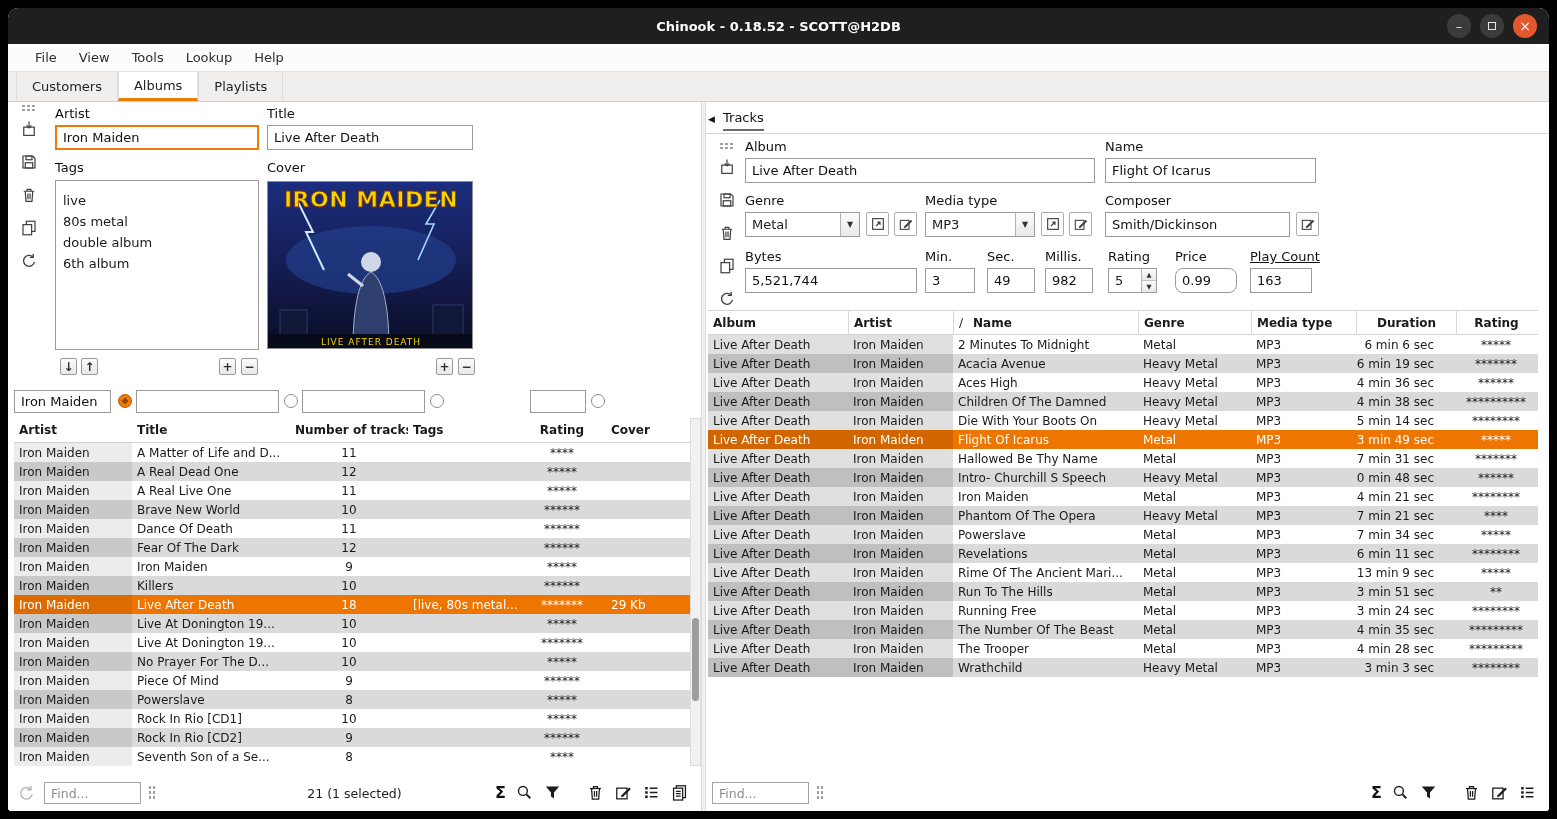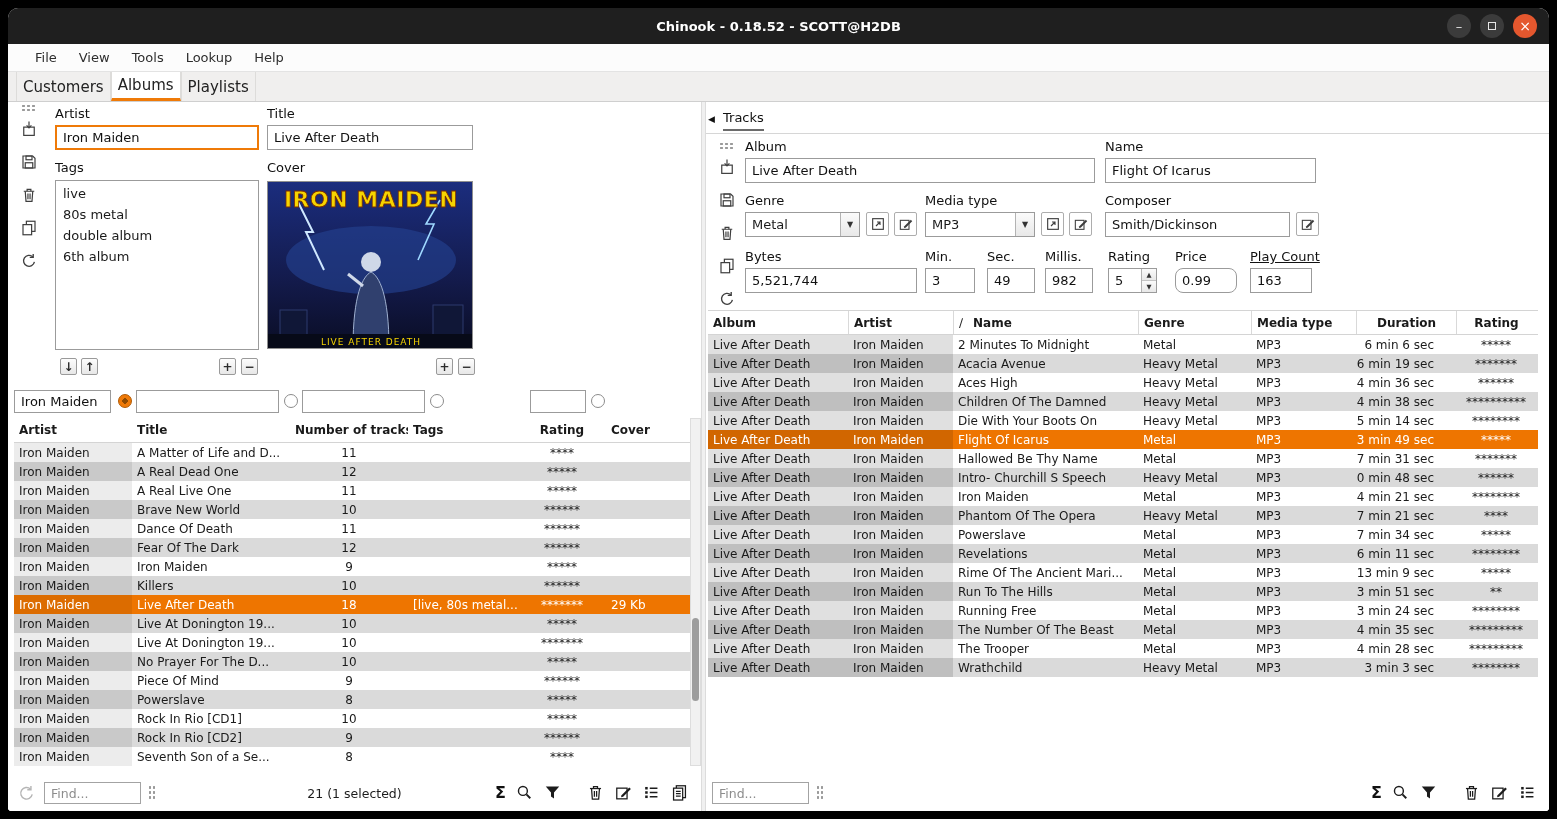--- a/index.html
+++ b/index.html
@@ -12,21 +12,21 @@
   .title{position:absolute;left:0;right:0;top:0;height:36px;display:flex;align-items:center;justify-content:center;color:#fff;font-size:13px;font-weight:bold;}
   .winbtns{position:absolute;right:12px;top:6px;display:flex;gap:9px;}
   .winbtn{width:24px;height:24px;border-radius:50%;background:#3b3b3b;color:#e6e6e6;display:flex;align-items:center;justify-content:center;font-size:13px;line-height:1;cursor:default;}
   .winbtn .sq{width:8px;height:8px;border:1px solid #e6e6e6;display:block;}
   .winbtn.close{background:#e4572e;color:#fff;font-size:14px;}
 
   
   .menubar{height:28px;background:#fcfcfc;border-bottom:1px solid #e3e3e3;display:flex;align-items:center;padding-left:16px;}
   .menu-item{font-size:13px;color:#2e2e2e;padding:0 11px;height:100%;display:flex;align-items:center;}
   .tabbar{height:30px;background:#f0efee;border-bottom:1px solid #cfcfcf;display:flex;padding-left:8px;}
-  .tab{font-size:15px;padding:0 6px;display:flex;align-items:center;border-right:1px solid #dddcda;border-left:1px solid #dddcda;color:#222;}
+  .tab{font-size:13px;padding:0 15px;display:flex;align-items:center;border-right:1px solid #dddcda;border-left:1px solid #dddcda;color:#222;}
   .tab.active{background:#fff;border-bottom:3px solid #ef7a08;font-weight:normal;}
 
   .content{position:absolute;top:94px;left:0;right:0;bottom:0;background:#fff;}
   .panel{position:absolute;top:0;bottom:0;overflow:hidden;background:#fff;}
   #panel-albums{left:0;width:693px;}
   .vdivider{position:absolute;top:0;bottom:0;left:693px;width:5px;background:#f0f0f0;border-left:1px solid #dcdcdc;border-right:1px solid #dcdcdc;}
   #panel-tracks{left:698px;right:0;}
 
   
   .rail{position:absolute;display:flex;flex-direction:column;align-items:center;gap:15px;width:26px;}
@@ -241,21 +241,21 @@
               <use href="#i-refresh"></use>
             </svg>
         </div>
 
         <div class="lbl" style="left:47px;top:4px;">Artist</div>
         <input class="tf focus" style="left: 47px; top: 23px; width: 204px;" value="Iron Maiden">
         <div class="lbl" style="left:259px;top:4px;">Title</div>
         <input class="tf" style="left: 259px; top: 23px; width: 206px;" value="Live After Death">
 
         <div class="lbl" style="left:47px;top:58px;">Tags</div>
-        <div class="listbox" style="left:47px;top:78px;width:204px;height:170px;padding-top:2px;">
+        <div class="listbox" style="left:47px;top:78px;width:204px;height:170px;padding-top:9px;">
             <div class="tag-line">live</div>
             <div class="tag-line">80s metal</div>
             <div class="tag-line">double album</div>
             <div class="tag-line">6th album</div>
           </div>
 
         <div class="lbl" style="left:259px;top:58px;">Cover</div>
         <div class="coverbox" style="left:259px;top:79px;width:206px;height:168px;">
           <svg width="206" height="168" viewBox="0 0 206 168">
             <defs>

